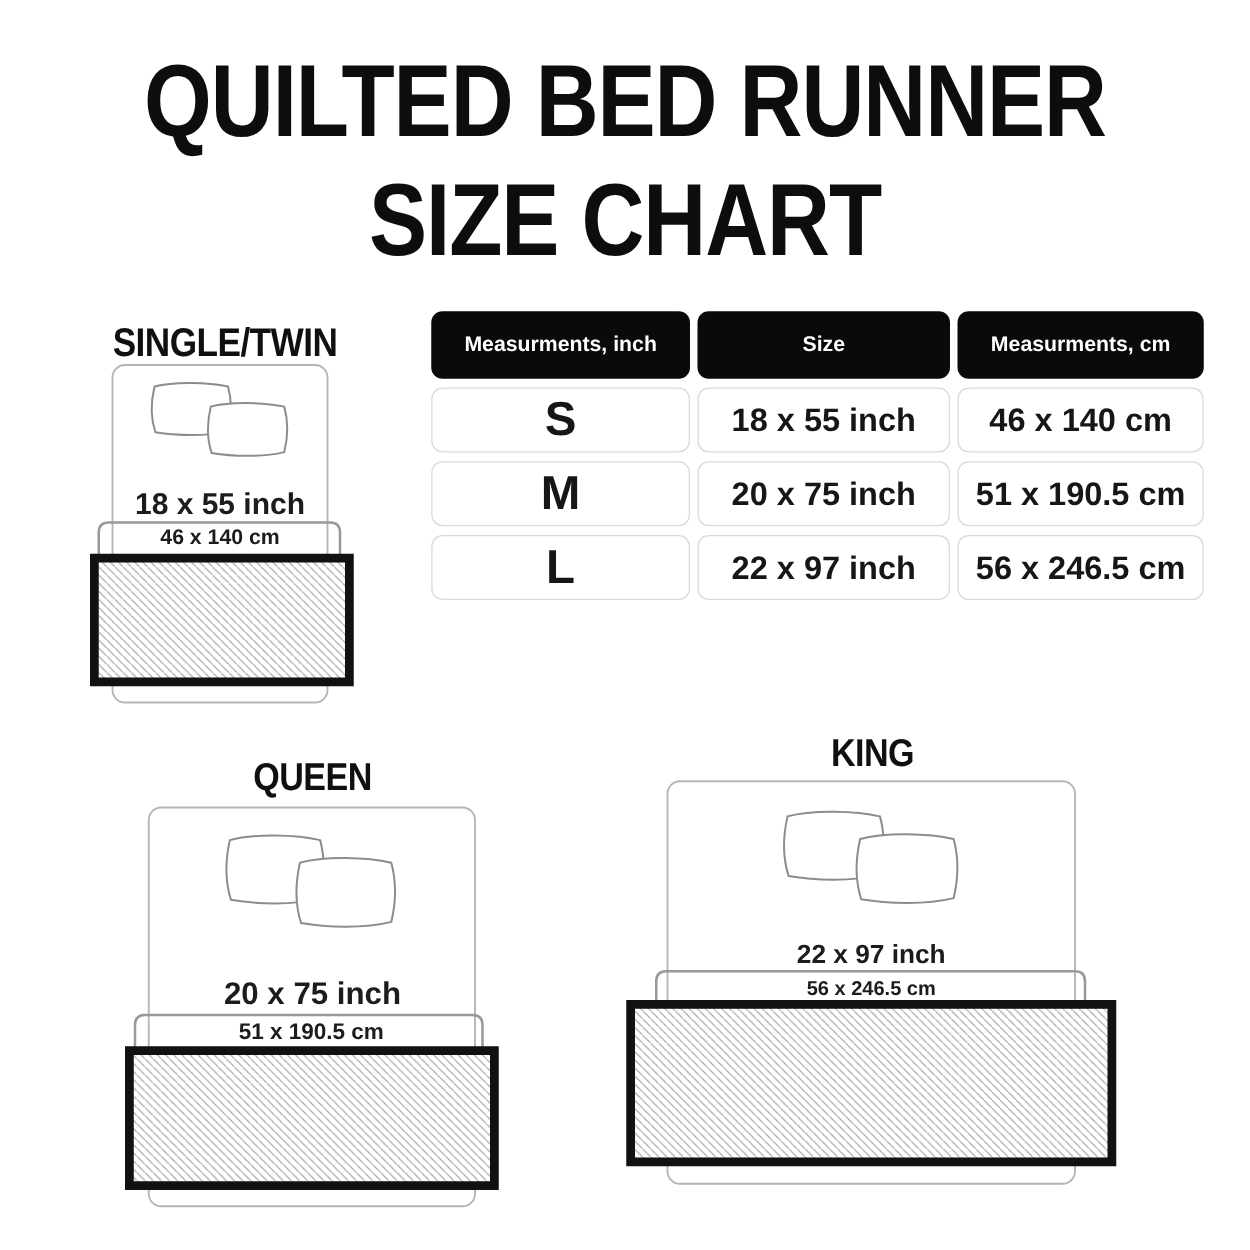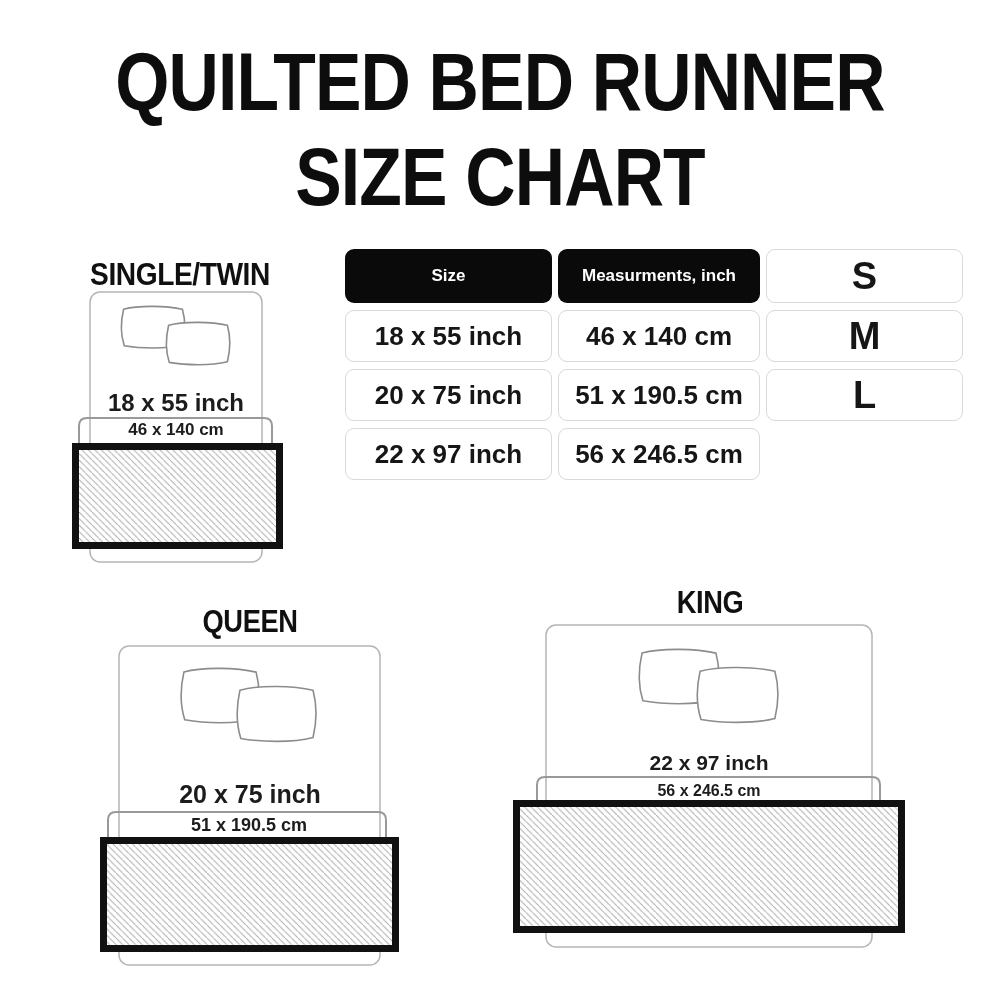--- a/index.html
+++ b/index.html
@@ -29,21 +29,21 @@
     background:#fff;border:1px solid var(--cell-border,#d9d9d9);border-radius:9px;
     display:flex;align-items:center;justify-content:center;
     font-weight:bold;color:#161616;
   }
   .size-table .cell.sz{font-size:38px;}
   .size-table .cell.meas{font-size:26px;}
   
   .section{position:absolute;}
   .sec-single{left:40px;top:256px;width:280px;height:330px;}
   .sec-queen{left:90px;top:604px;width:320px;height:370px;}
-  .sec-king{left:500px;top:585px;width:420px;height:370px;}
+  .sec-king{left:488px;top:585px;width:420px;height:370px;}
   .sec-heading{
     position:absolute;top:0;left:0;width:100%;text-align:center;
     font-weight:bold;color:#101010;letter-spacing:-0.5px;
     transform:scaleX(0.88);transform-origin:50% 0;
   }
   .sec-single .sec-heading{font-size:32px;}
   .sec-queen .sec-heading,.sec-king .sec-heading{font-size:31px;}
   .bed-svg{position:absolute;left:0;top:35px;display:block;}
   svg text{
     font-family:"Liberation Sans",sans-serif;font-weight:bold;
@@ -65,22 +65,23 @@
       <path id="pillowPath" d="M 8,9 C 30,3 70,4 92,9 C 97,27 96,45 92,61 C 68,67 32,66 9,62 C 3,44 4,26 8,9 Z" fill="#ffffff" stroke="#8c8c8c" stroke-width="1.6" vector-effect="non-scaling-stroke"></path>
     </defs>
   </svg>
 
   <h1 class="title" style="margin:0;">
     <span style="display:block">QUILTED BED RUNNER</span>
     <span style="display:block">SIZE CHART</span>
   </h1>
 
   <div class="size-table">
+    <div class="hdr">Measurments, inch</div>
     <div class="hdr">Size</div>
-    <div class="hdr">Measurments, inch</div>
+    <div class="hdr">Measurments, cm</div>
 
     <div class="cell sz">S</div>
     <div class="cell meas">18 x 55 inch</div>
     <div class="cell meas">46 x 140 cm</div>
 
     <div class="cell sz">M</div>
     <div class="cell meas">20 x 75 inch</div>
     <div class="cell meas">51 x 190.5 cm</div>
 
     <div class="cell sz">L</div>

